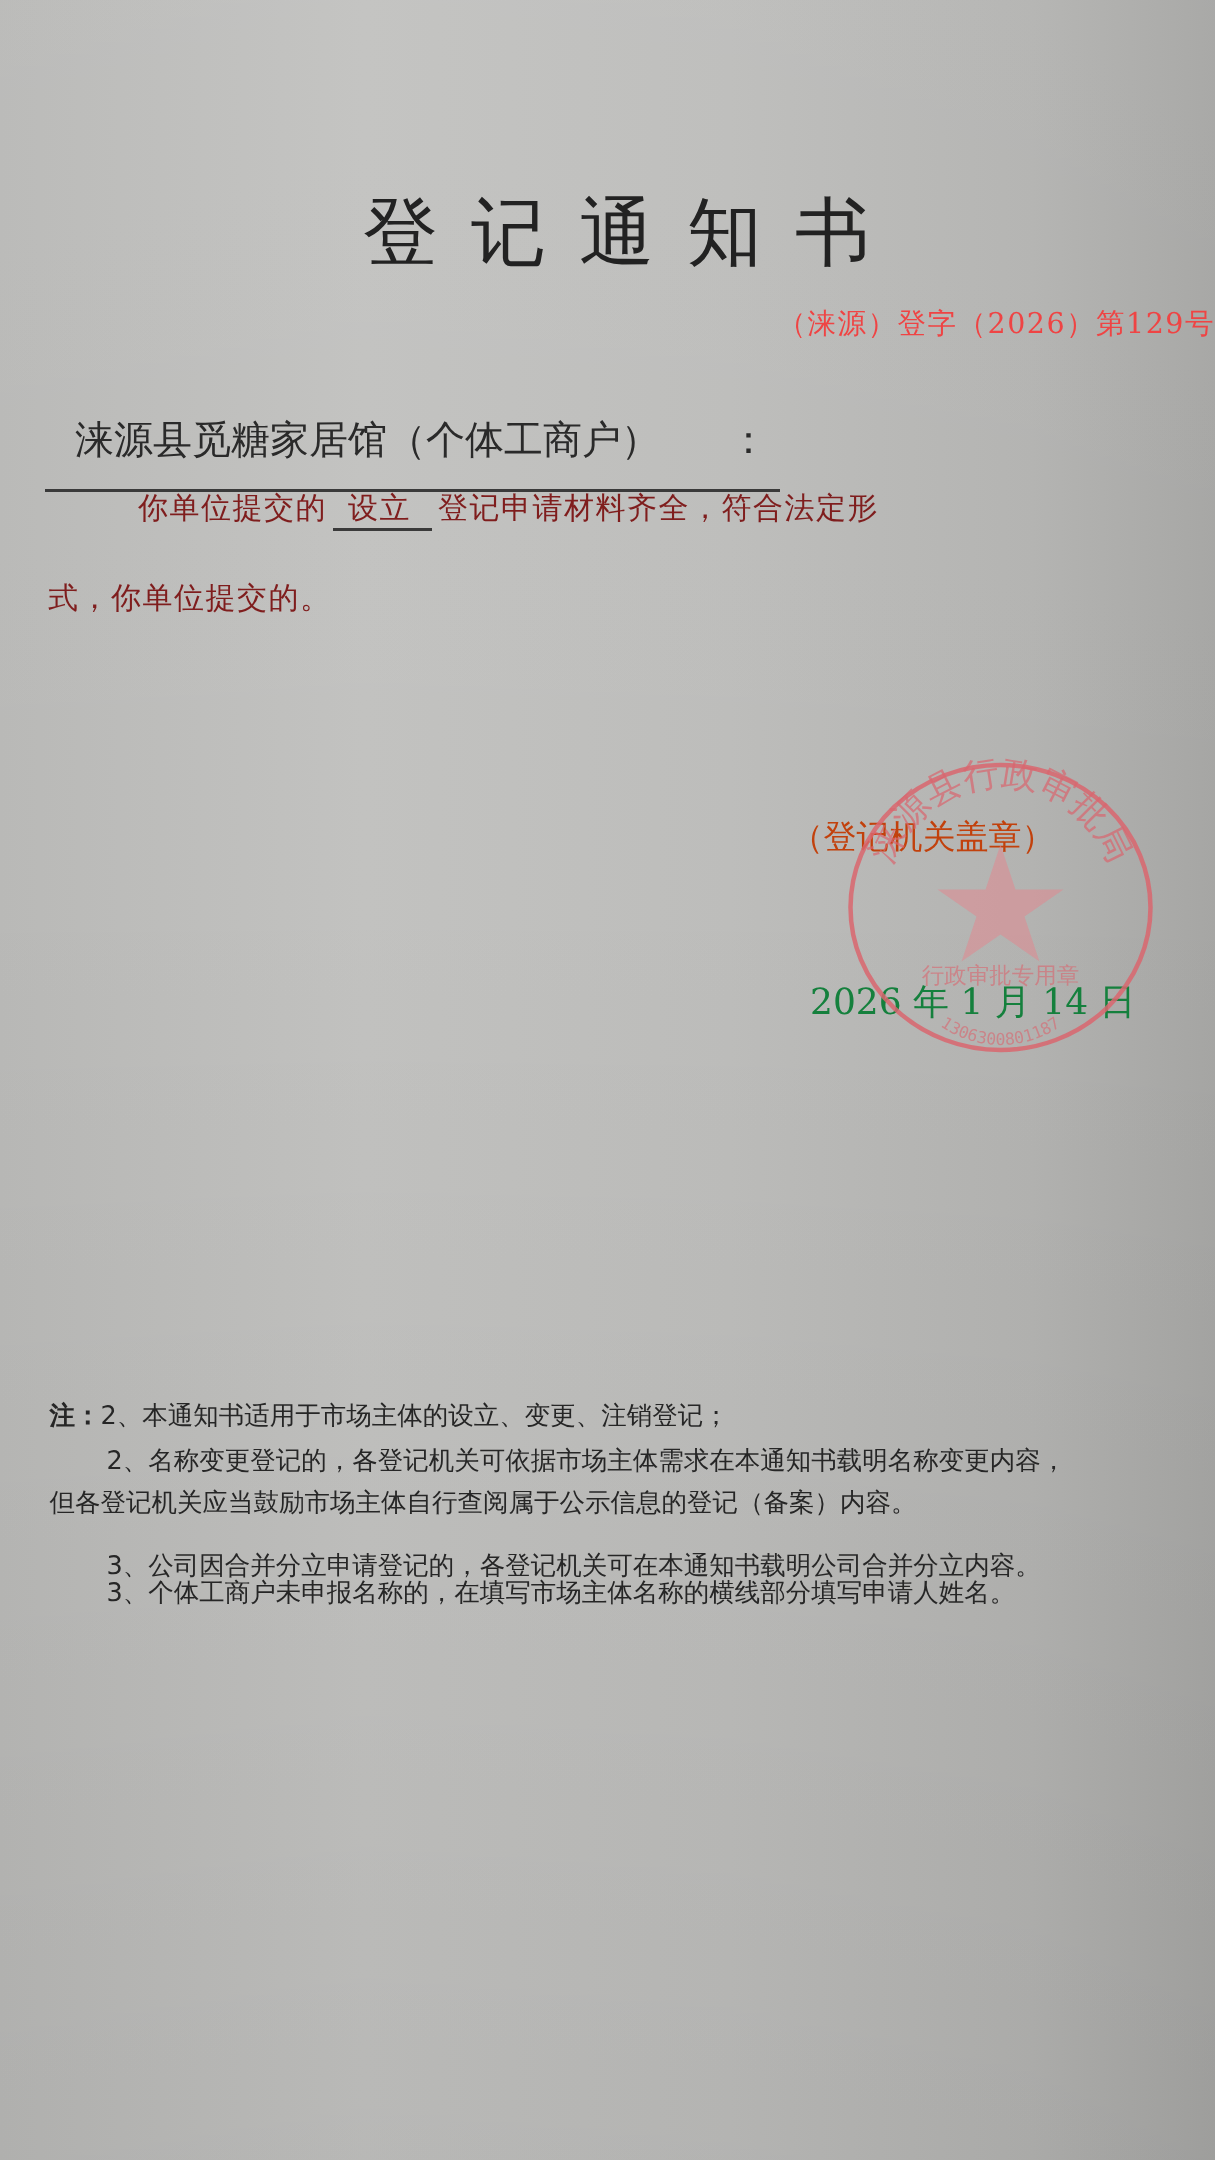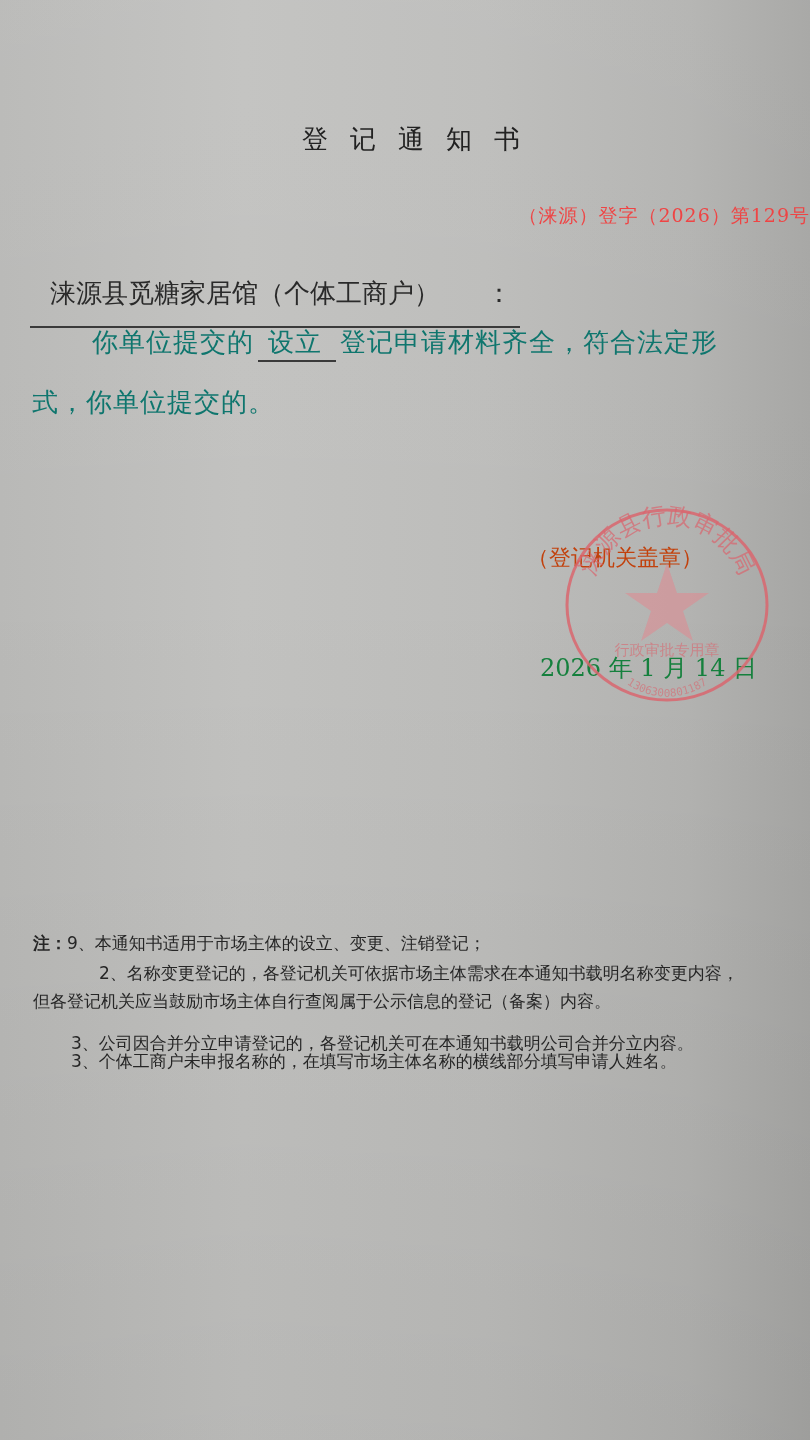--- a/index.html
+++ b/index.html
@@ -9,49 +9,49 @@
     font-family: "DejaVu Serif", "Liberation Serif", serif;
     color: #1e1e1e;
   }
   .page { position: absolute; inset: 0; }
   .shade { position: absolute; inset: 0; pointer-events: none;
     background: linear-gradient(180deg, rgba(255,255,255,0.04) 0%, rgba(0,0,0,0) 40%, rgba(0,0,0,0.05) 100%); }
 
   .title {
     position: absolute; left: 0; right: 0; top: 122px; text-align: center;
     font-family: "DejaVu Sans", "Liberation Sans", sans-serif;
-    font-size: 26px; letter-spacing: 22px; color: #222; padding-left: 34px;
+    font-size: 50px; letter-spacing: 22px; color: #222; padding-left: 34px;
   }
   .docno {
     position: absolute; left: 14px; right: 0; top: 203px; text-align: right;
     font-size: 19px; color: #ef4444; letter-spacing: 1px;
   }
   .addressee {
     position: absolute; left: 30px; top: 276px; width: 490px;
     border-bottom: 2px solid #3a3a3a; padding-left: 20px; padding-bottom: 15px;
     font-size: 26px; color: #2a2a2a; white-space: nowrap; box-sizing: border-box;
   }
   .addressee .colon { position: absolute; right: 8px; top: 0; }
   .body-line {
-    position: absolute; font-size: 26px; color: #0f766e; white-space: nowrap; letter-spacing: 1px;
+    position: absolute; font-size: 20px; color: #7f1d1d; white-space: nowrap; letter-spacing: 1px;
   }
   .l1 { left: 92px; top: 325px; }
   .l2 { left: 32px; top: 385px; }
   .fill { display: inline-block; border-bottom: 2px solid #3a3a3a; padding: 0 14px 0 10px; margin: 0 4px; }
 
   .seal-label { position: absolute; left: 527px; top: 543px; font-size: 22px; color: #c2410c; white-space: nowrap; }
   .date { position: absolute; left: 540px; top: 652px; font-size: 24px; color: #15803d; white-space: nowrap; }
 
   .stamp { position: absolute; left: 563px; top: 505px; width: 208px; height: 200px; pointer-events: none; }
 
   .notes { position: absolute; left: 33px; top: 932px; width: 770px; font-size: 17px; color: #262626;
     font-family: "DejaVu Sans", "Liberation Sans", sans-serif; }
   .note { position: absolute; white-space: nowrap; }
   .n0 { left: 0; top: 0; }
-  .n1 { left: 38px; top: 30px; margin-left: 28px; }
+  .n1 { left: 38px; top: 30px; }
   .n1b { left: 0; top: 58px; }
   .n2 { left: 38px; top: 100px; }
   .n3 { left: 38px; top: 118px; }
   .bold { font-weight: bold; }
 </style>
 </head>
 <body>
 
 <div class="page">
   <div class="shade"></div>
@@ -83,20 +83,20 @@
       <textPath href="#arcTop" startOffset="50%" text-anchor="middle">涞源县行政审批局</textPath>
     </text>
     <text x="104" y="150" font-size="15" fill="#d9666f" opacity="0.6" text-anchor="middle" font-family="DejaVu Sans, sans-serif">行政审批专用章</text>
     <text font-size="11" fill="#d9666f" opacity="0.6" font-family="DejaVu Sans Mono, monospace">
       <textPath href="#arcBottom" startOffset="50%" text-anchor="middle">1306300801187</textPath>
     </text>
   </svg>
 
   <div class="notes">
     <div class="note n0">
-      <span class="bold">注：</span><span>9、本通知书适用于市场主体的设立、变更、注销登记；</span>
+      <span class="bold">注：</span><span>2、本通知书适用于市场主体的设立、变更、注销登记；</span>
     </div>
     <div class="note n1">2、名称变更登记的，各登记机关可依据市场主体需求在本通知书载明名称变更内容，</div>
     <div class="note n1b">但各登记机关应当鼓励市场主体自行查阅属于公示信息的登记（备案）内容。</div>
     <div class="note n2">3、公司因合并分立申请登记的，各登记机关可在本通知书载明公司合并分立内容。</div>
     <div class="note n3">3、个体工商户未申报名称的，在填写市场主体名称的横线部分填写申请人姓名。</div>
   </div>
 </div>
 
 </body></html>

